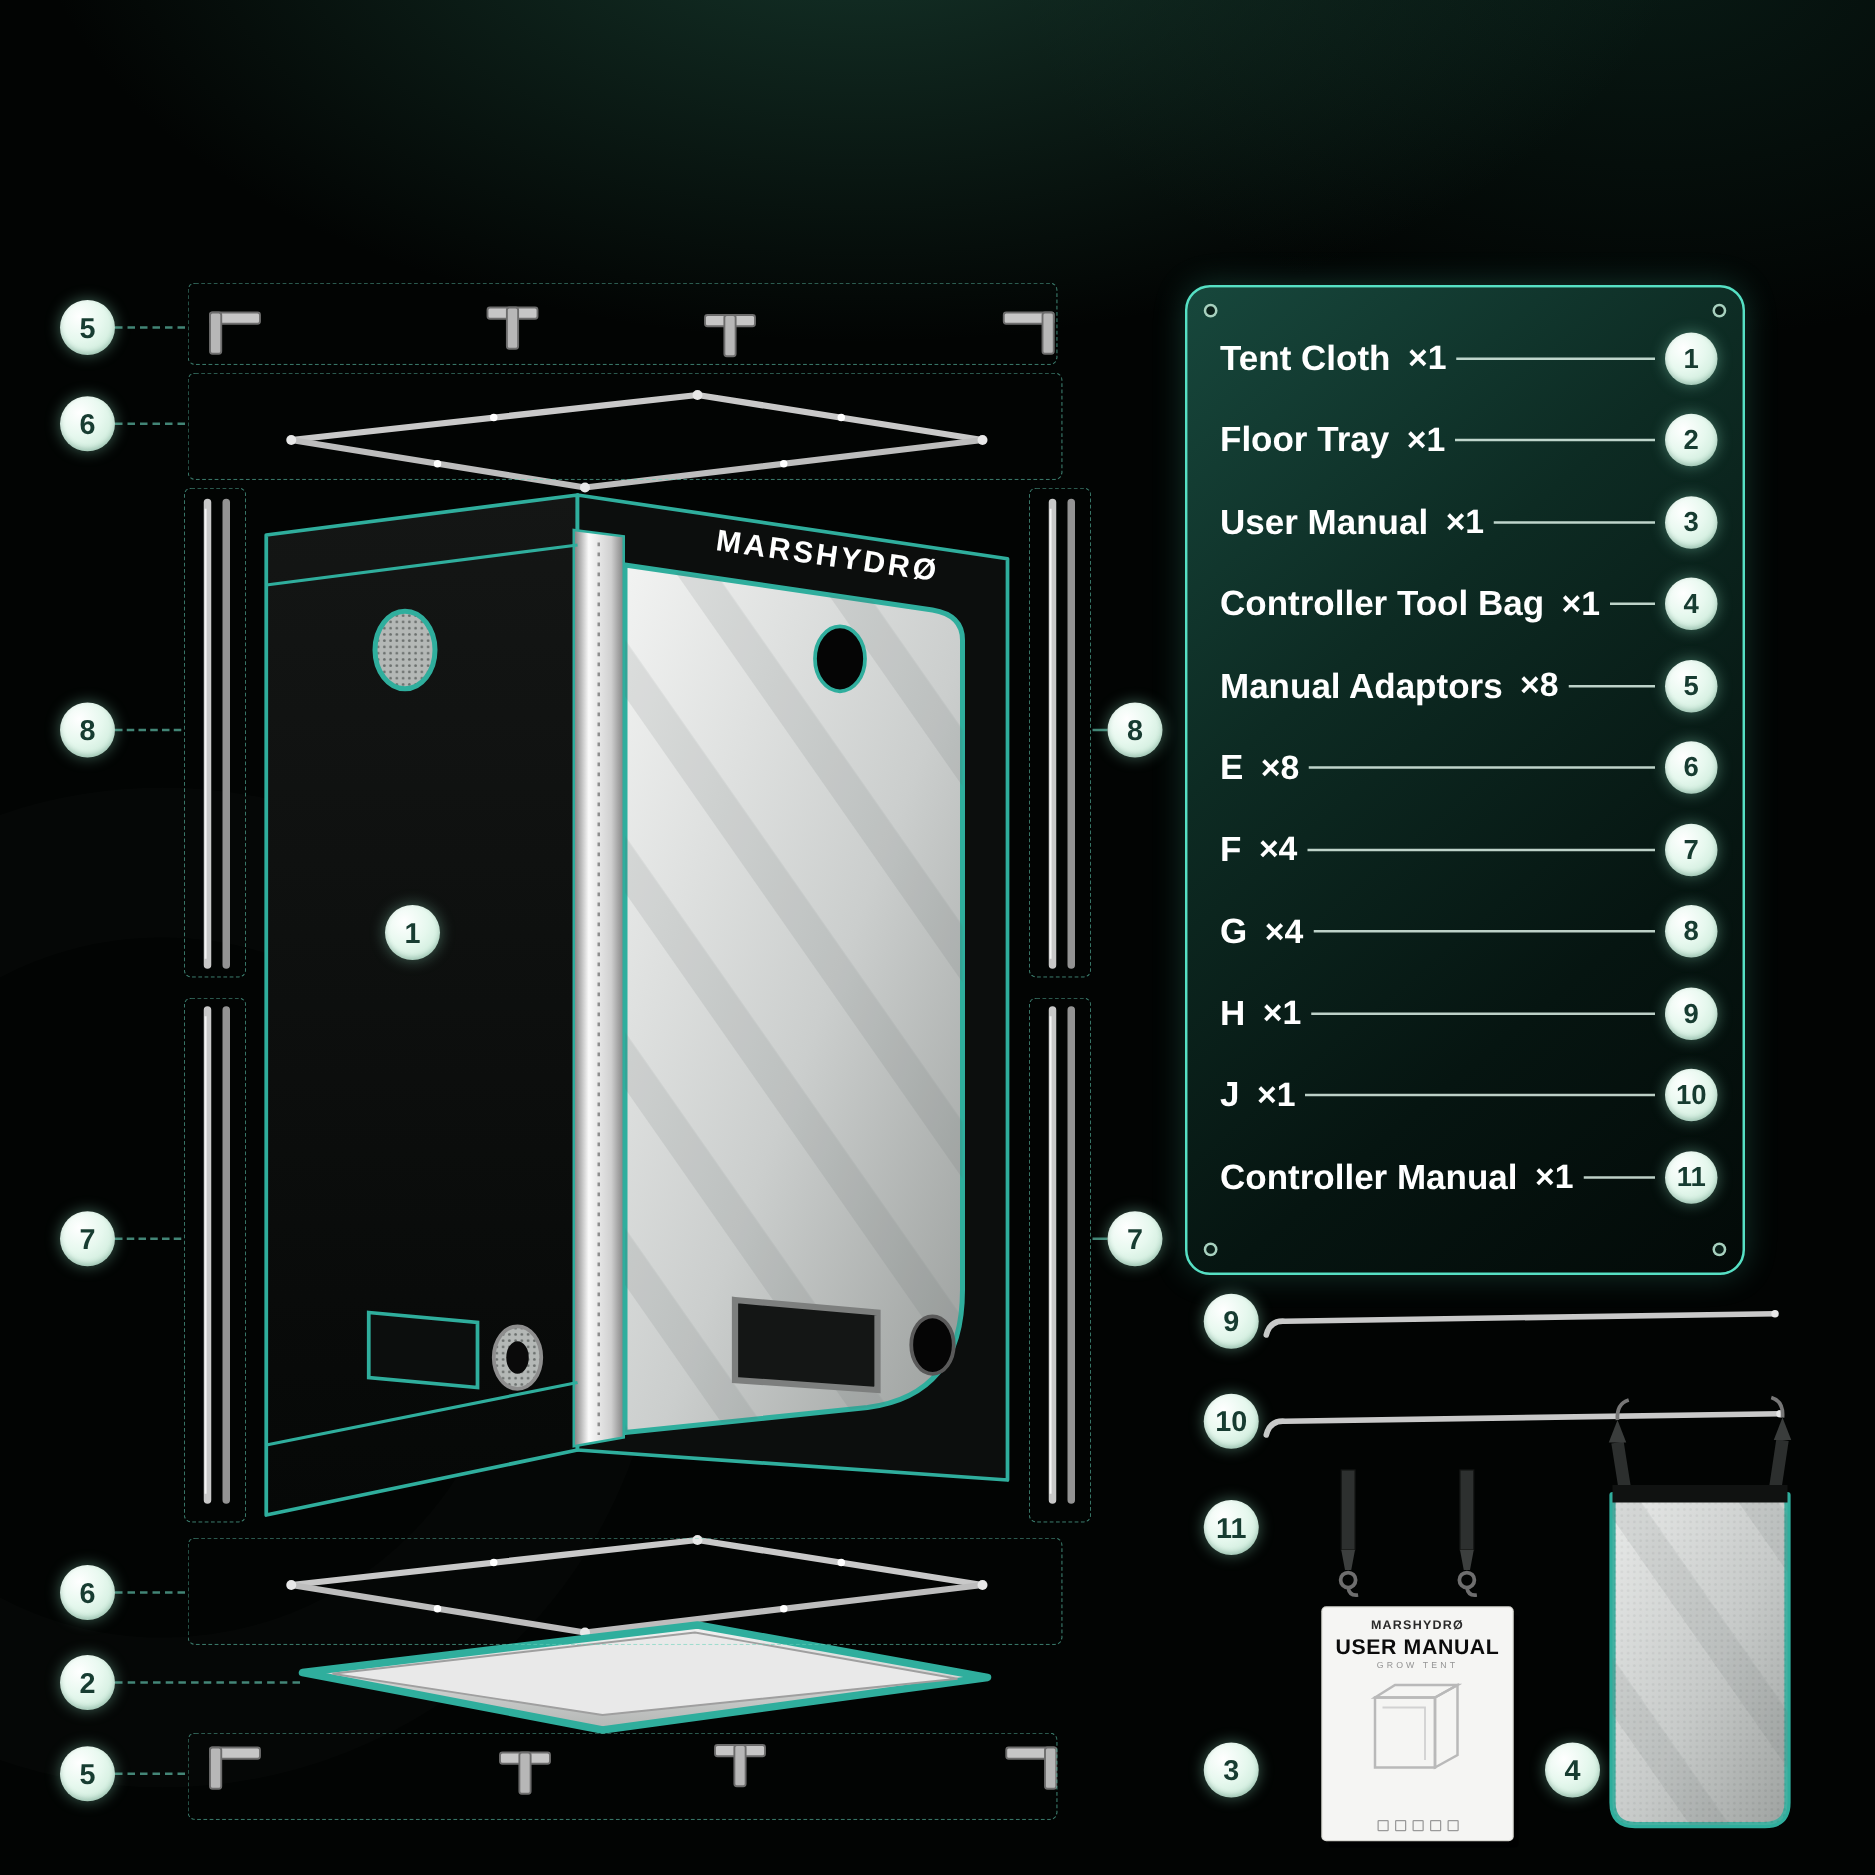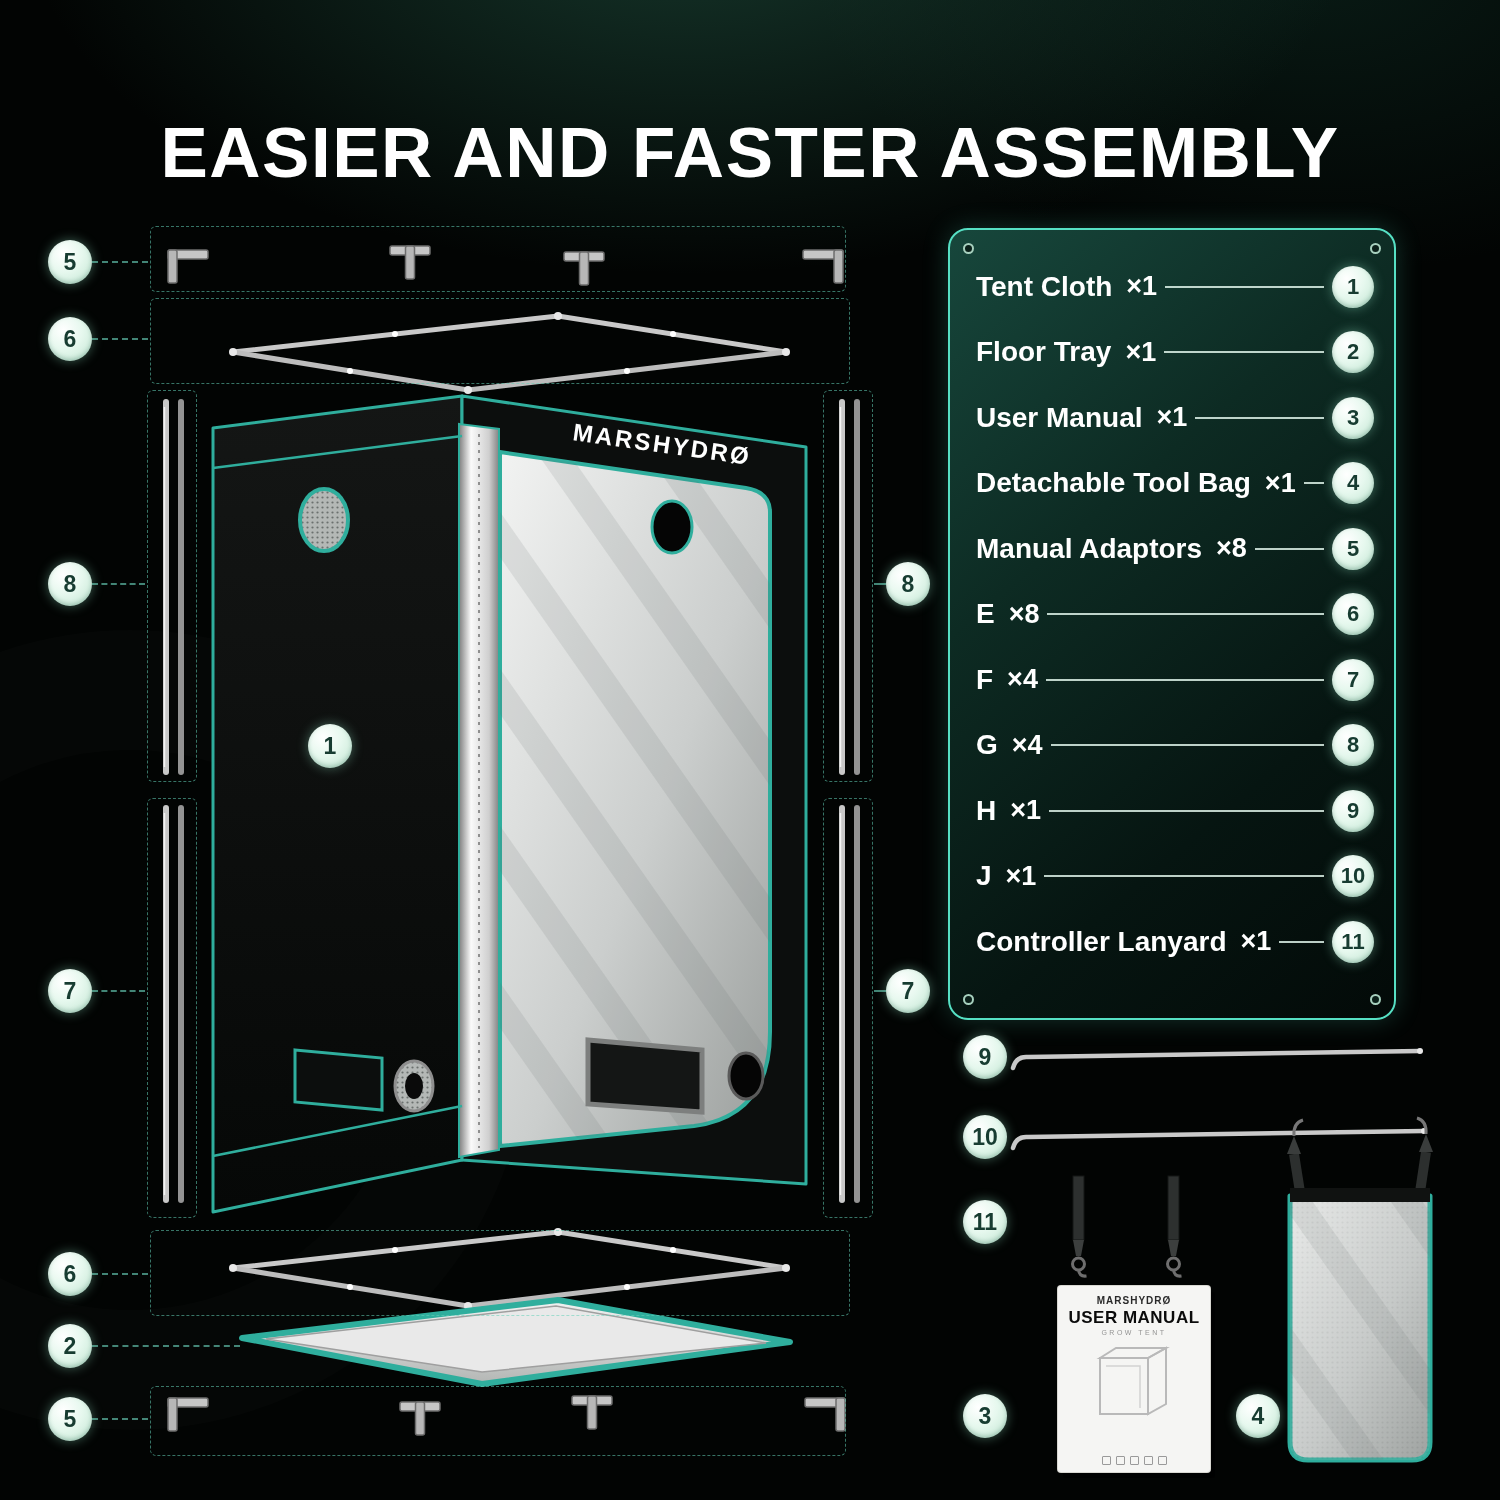--- a/index.html
+++ b/index.html
@@ -68,21 +68,20 @@
   .certs { position:absolute; bottom:7px; left:0; right:0; display:flex; justify-content:center; gap:5px; }
   .certs i { width:9px; height:9px; border:1px solid #9a9a9a; display:block; border-radius:1px; }
 </style>
 </head>
 <body>
 
 <div class="stage">
 
   <div class="ring"></div>
 
-  <h1 class="title">EASIER AND FASTER ASSEMBLY</h1>
 
   <svg class="diagram" width="1500" height="1500" viewBox="0 0 1500 1500">
     <defs>
       <linearGradient id="gSilver" x1="0" y1="0" x2="1" y2="1">
         <stop offset="0" stop-color="#f2f3f2"></stop>
           <stop offset="0.55" stop-color="#cbcecd"></stop>
           <stop offset="1" stop-color="#9a9e9c"></stop>
       </linearGradient>
       <linearGradient id="gZip" x1="0" y1="0" x2="1" y2="0">
         <stop offset="0" stop-color="#7e7e7e"></stop>
@@ -298,21 +297,21 @@
         <span class="pline"></span>
         <span class="badge nbadge">2</span>
       </div>
       <div class="prow">
         <span class="plabel">User Manual</span>
         <span class="pqty">×1</span>
         <span class="pline"></span>
         <span class="badge nbadge">3</span>
       </div>
       <div class="prow">
-        <span class="plabel">Detachable Tool Bag</span>
+        <span class="plabel">Controller Tool Bag</span>
         <span class="pqty">×1</span>
         <span class="pline"></span>
         <span class="badge nbadge">4</span>
       </div>
       <div class="prow">
         <span class="plabel">Manual Adaptors</span>
         <span class="pqty">×8</span>
         <span class="pline"></span>
         <span class="badge nbadge">5</span>
       </div>
@@ -340,21 +339,21 @@
         <span class="pline"></span>
         <span class="badge nbadge">9</span>
       </div>
       <div class="prow">
         <span class="plabel">J</span>
         <span class="pqty">×1</span>
         <span class="pline"></span>
         <span class="badge nbadge">10</span>
       </div>
       <div class="prow">
-        <span class="plabel">Controller Lanyard</span>
+        <span class="plabel">Controller Manual</span>
         <span class="pqty">×1</span>
         <span class="pline"></span>
         <span class="badge nbadge">11</span>
       </div>
     </div>
   </section>
 
   <div class="manual">
     <div class="m-brand">MARSHYDRØ</div>
     <div class="m-title">USER MANUAL</div>

